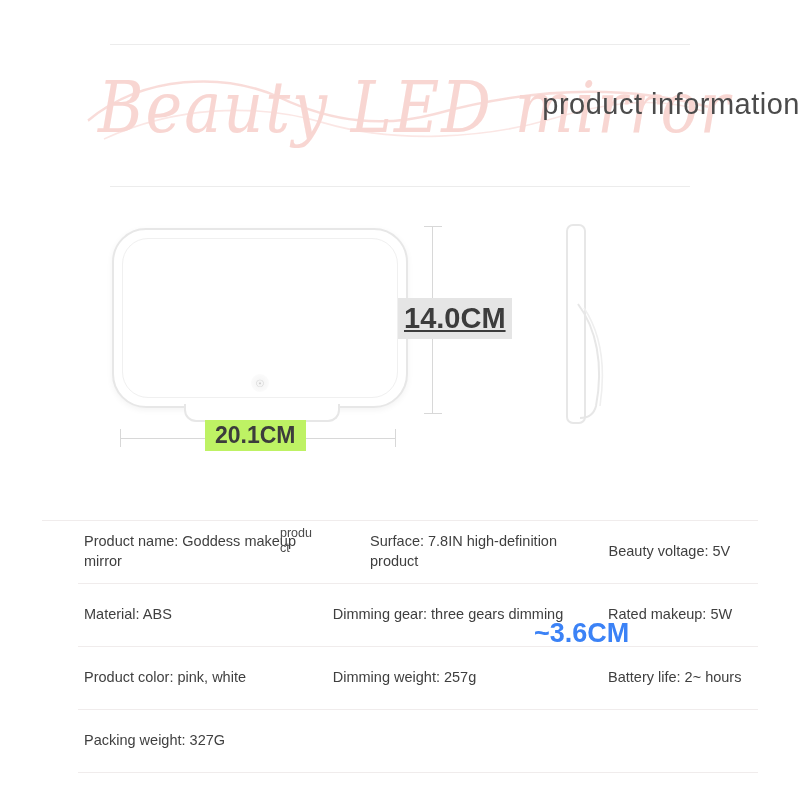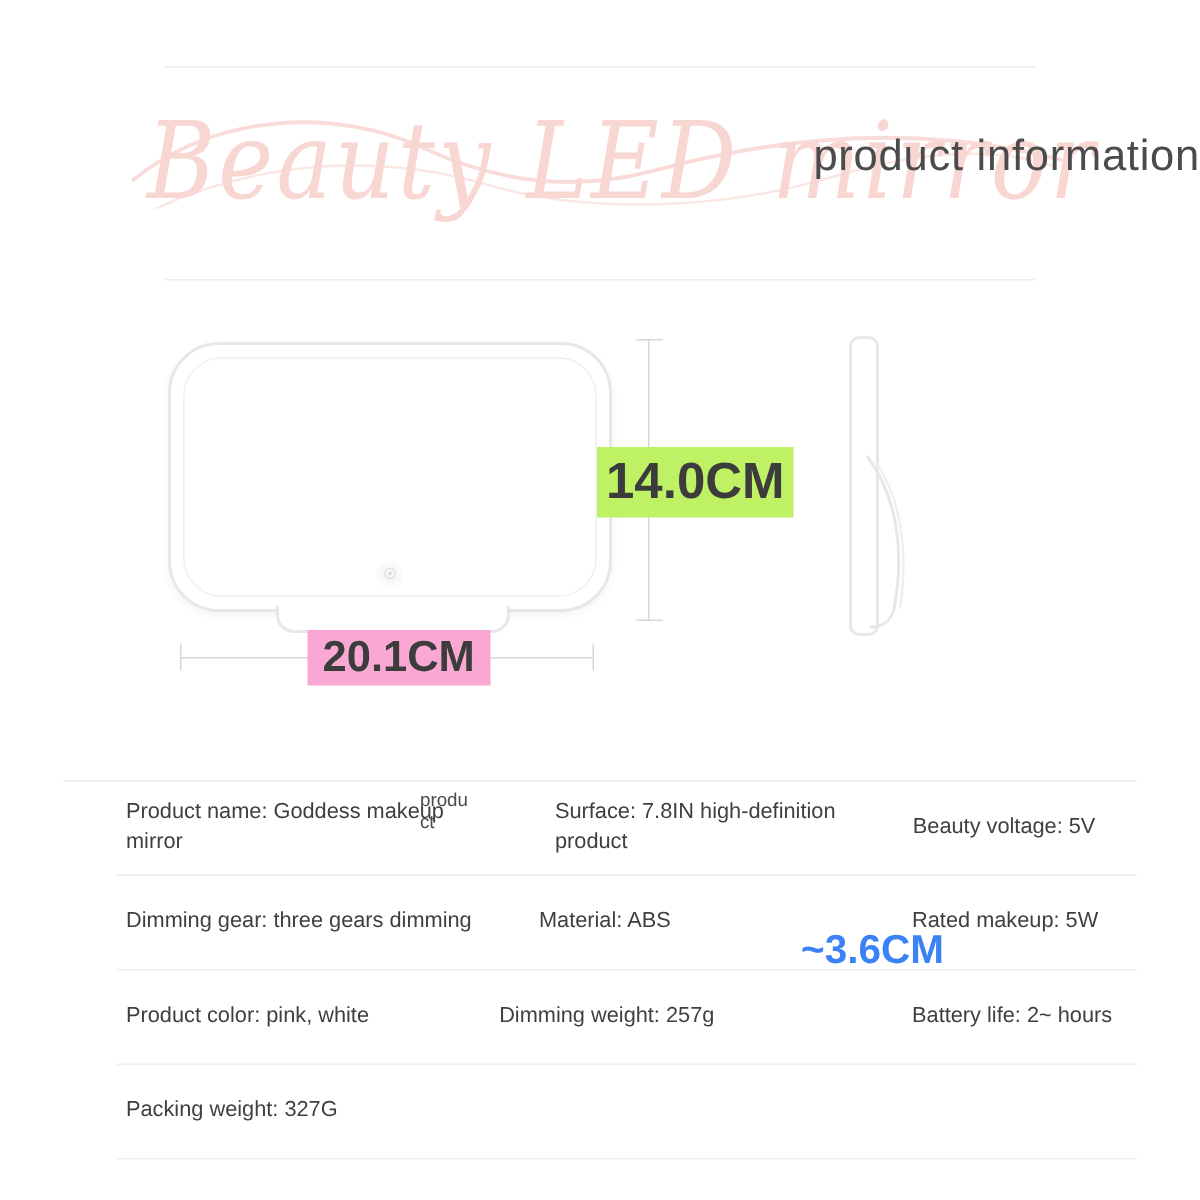--- a/index.html
+++ b/index.html
@@ -144,25 +144,26 @@
     height: 0;
     border-top: 1.5px solid #d8d8d8;
   }
   .dim-v .cap.t { top: 0; }
   .dim-v .cap.b { bottom: 0; }
 
   .label-height {
     position: absolute;
     left: 398px;
     top: 108px;
-    font-size: 34px;
+    font-size: 29px;
     font-weight: bold;
     color: #3c3c3c;
-    background: #bef264;
+    background: #e5e5e5;
     padding: 4px 6px;
+    text-decoration: underline;
   }
 
   
   .dim-h {
     position: absolute;
     left: 120px;
     top: 248px;
     width: 276px;
     height: 2px;
   }
@@ -177,24 +178,24 @@
     height: 18px;
     width: 0;
     border-left: 1.5px solid #d8d8d8;
   }
   .dim-h .cap.l { left: 0; }
   .dim-h .cap.r { right: 0; }
   .label-width {
     position: absolute;
     left: 205px;
     top: 230px;
-    font-size: 29px;
+    font-size: 23px;
     font-weight: bold;
     color: #3c3c3c;
-    background: #f9a8d4;
+    background: #bef264;
     padding: 2px 10px;
   }
 
   
   .mirror-side {
     position: absolute;
     left: 566px;
     top: 34px;
     width: 42px;
     height: 196px;
@@ -320,22 +321,22 @@
   <div class="spec-row">
     <div class="spec-cell c1">Product name: Goddess makeup mirror</div>
     <div class="spec-cell c2 surface-wrap">
       <span class="mirror-tag">product</span>
       <span>Surface: 7.8IN high-definition product</span>
     </div>
     <div class="spec-cell c3">Beauty voltage: 5V</div>
   </div>
 
   <div class="spec-row">
+    <div class="spec-cell c1">Material: ABS</div>
     <div class="spec-cell c2">Dimming gear: three gears dimming</div>
-    <div class="spec-cell c1">Material: ABS</div>
     <div class="spec-cell c3">Rated makeup: 5W</div>
   </div>
 
   <div class="spec-row">
     <div class="spec-cell c1">Product color: pink, white</div>
     <div class="spec-cell c2">Dimming weight: 257g</div>
     <div class="spec-cell c3">Battery life: 2~ hours</div>
   </div>
 
   <div class="spec-row">

